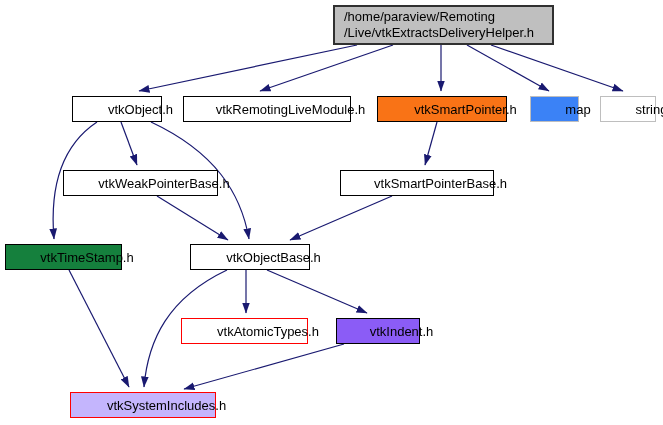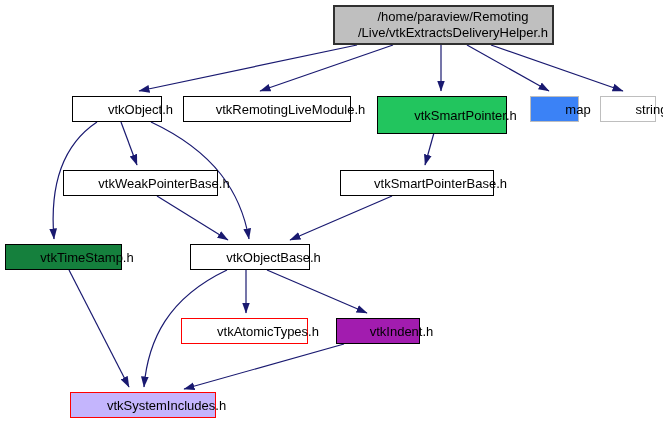--- a/index.html
+++ b/index.html
@@ -26,22 +26,22 @@
     display:flex;
     flex-direction:column;
     align-items:center;
     justify-content:center;
     white-space:nowrap;
     cursor:default;
     padding-left:47px;
   }
   .node.main {
     border-width:2px;
-    align-items:center;
-    padding-left:19px;
+    align-items:flex-start;
+    padding-left:9px;
     line-height:16px;
   }
   .node span { display:block; }
 </style>
 </head>
 <body>
 
 <div id="canvas">
   <svg id="edges" xmlns="http://www.w3.org/2000/svg" width="663" height="425" viewBox="0 0 663 425">
     <defs>
@@ -72,21 +72,21 @@
       <div class="node main" style="left: 333px; top: 5px; width: 221px; height: 40px; background: rgb(191, 191, 191); border-color: rgb(48, 48, 48); color: rgb(0, 0, 0);">
         <span>/home/paraview/Remoting</span>
         <span>/Live/vtkExtractsDeliveryHelper.h</span>
       </div>
       <div class="node" style="left: 72px; top: 96px; width: 90px; height: 26px; background: rgb(255, 255, 255); border-color: rgb(0, 0, 0); color: rgb(0, 0, 0);">
         <span>vtkObject.h</span>
       </div>
       <div class="node" style="left: 183px; top: 96px; width: 168px; height: 26px; background: rgb(255, 255, 255); border-color: rgb(0, 0, 0); color: rgb(0, 0, 0);">
         <span>vtkRemotingLiveModule.h</span>
       </div>
-      <div class="node" style="left: 377px; top: 96px; width: 130px; height: 38px; background: #22c55e; border-color: rgb(0, 0, 0); color: rgb(0, 0, 0);">
+      <div class="node" style="left: 377px; top: 96px; width: 130px; height: 26px; background: #f97316; border-color: rgb(0, 0, 0); color: rgb(0, 0, 0);">
         <span>vtkSmartPointer.h</span>
       </div>
       <div class="node" style="left: 530px; top: 96px; width: 47px; height: 26px; background: #3b82f6; border-color: rgb(190, 190, 190); color: rgb(0, 0, 0);">
         <span>map</span>
       </div>
       <div class="node" style="left: 600px; top: 96px; width: 56px; height: 26px; background: rgb(255, 255, 255); border-color: rgb(190, 190, 190); color: rgb(0, 0, 0);">
         <span>string</span>
       </div>
       <div class="node" style="left: 63px; top: 170px; width: 155px; height: 26px; background: rgb(255, 255, 255); border-color: rgb(0, 0, 0); color: rgb(0, 0, 0); align-items: center;">
         <span>vtkWeakPointerBase.h</span>
@@ -96,20 +96,20 @@
       </div>
       <div class="node" style="left: 5px; top: 244px; width: 117px; height: 26px; background: #15803d; border-color: rgb(0, 0, 0); color: rgb(0, 0, 0);">
         <span>vtkTimeStamp.h</span>
       </div>
       <div class="node" style="left: 190px; top: 244px; width: 120px; height: 26px; background: rgb(255, 255, 255); border-color: rgb(0, 0, 0); color: rgb(0, 0, 0);">
         <span>vtkObjectBase.h</span>
       </div>
       <div class="node" style="left: 181px; top: 318px; width: 127px; height: 26px; background: rgb(255, 255, 255); border-color: rgb(255, 0, 0); color: rgb(0, 0, 0);">
         <span>vtkAtomicTypes.h</span>
       </div>
-      <div class="node" style="left: 336px; top: 318px; width: 84px; height: 26px; background: #a21caf; border-color: rgb(0, 0, 0); color: rgb(0, 0, 0);">
+      <div class="node" style="left: 336px; top: 318px; width: 84px; height: 26px; background: #8b5cf6; border-color: rgb(0, 0, 0); color: rgb(0, 0, 0);">
         <span>vtkIndent.h</span>
       </div>
       <div class="node" style="left: 70px; top: 392px; width: 146px; height: 26px; background: #c4b5fd; border-color: rgb(255, 0, 0); color: rgb(0, 0, 0);">
         <span>vtkSystemIncludes.h</span>
       </div>
     </div>
 </div>
 
 </body></html>

